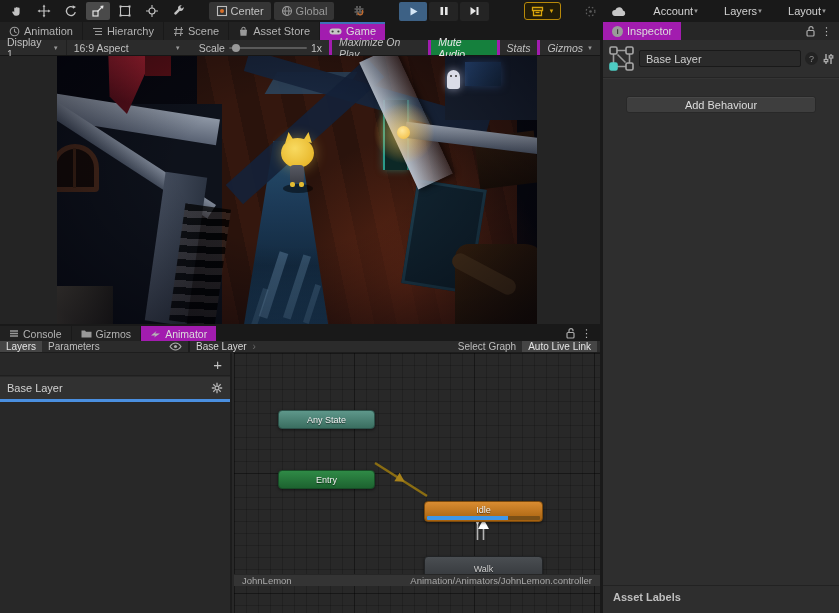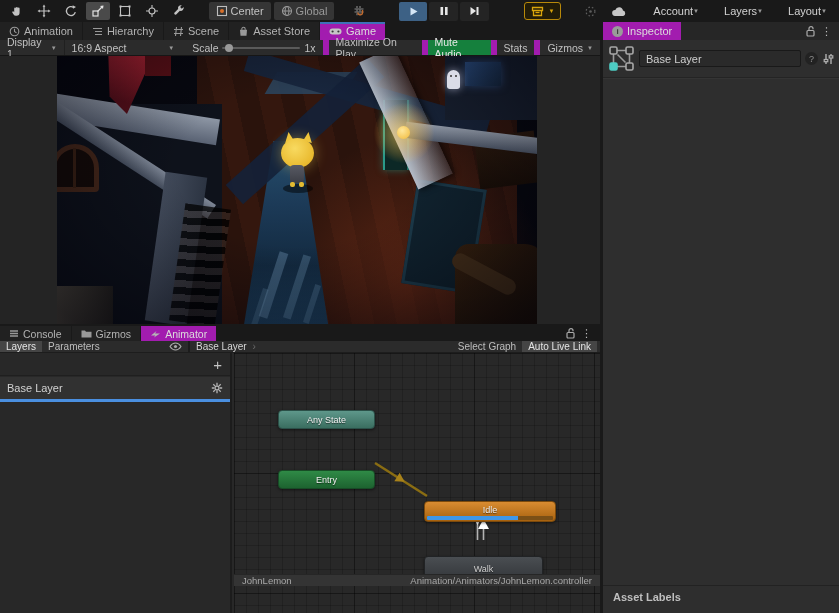--- a/index.html
+++ b/index.html
@@ -24,21 +24,21 @@
 
   
   .tabsrow { display:flex; align-items:flex-end; background:#191919; }
   .tab { height:100%; display:flex; align-items:center; gap:4px; padding:0 9px; background:#212121; margin-right:1px; color:#b2b2b2; position:relative; }
   .tab.active { background:#a21caf; color:#dcdcdc; }
   .tab.active .topline { position:absolute; left:0; top:0; right:0; height:2px; background:#3e71b8; }
 
   #viewtabs { left:0; top:22px; width:600px; height:18px; }
   #gtoolbar { left:0; top:40px; width:600px; height:16px; background:#2b2b2b; border-bottom:1px solid #161616; display:flex; align-items:center; font-size:10.5px; color:#c0c0c0; }
   .gitem { height:100%; display:flex; align-items:center; gap:4px; padding:0 7px; }
-  .gbtn { border-left:6px solid #a21caf; }
+  .gbtn { border-left:3px solid #a21caf;font-style:italic; }
   .gbtn.on { background:#15803d; color:#e8e8e8; }
   .slider-track { width:78px; height:2px; background:#5a5a5a; border-radius:1px; position:relative; }
   .slider-thumb { position:absolute; left:3px; top:-3px; width:8px; height:8px; border-radius:50%; background:#999; }
 
   
   #gamebody { left:0; top:56px; width:600px; height:268px; background:#242424; }
   #viewport { left:57px; top:0; width:480px; height:268px; background:#07080f; overflow:hidden; }
   .sc { position:absolute; }
 
   
@@ -61,21 +61,21 @@
       linear-gradient(90deg, rgba(0,0,0,.30) 1px, transparent 1px),
       linear-gradient(rgba(0,0,0,.18) 1px, transparent 1px),
       linear-gradient(90deg, rgba(0,0,0,.18) 1px, transparent 1px);
     background-size:120px 120px,120px 120px,12px 12px,12px 12px;
     overflow:hidden;
   }
   .node { position:absolute; border-radius:4px; display:flex; align-items:center; justify-content:center;
     font-size:9px; color:#f0f0f0; text-shadow:0 1px 1px rgba(0,0,0,.6); box-shadow:0 1px 3px rgba(0,0,0,.5);margin-top:16px; }
   #node-anystate { left:44px; top:41px; width:97px; height:19px; background:linear-gradient(#5e978a,#3a6e60); border:1px solid #2b5048; }
   #node-entry { left:44px; top:101px; width:97px; height:19px; background:linear-gradient(#2f8a46,#1d6330); border:1px solid #174d26; }
-  #node-idle { left:190px; top:132px; width:132px; height:21px; background:linear-gradient(#d98c31,#a6610f); border:1px solid #7c4a0c; }
+  #node-idle { left:190px; top:132px; width:119px; height:21px; background:linear-gradient(#d98c31,#a6610f); border:1px solid #7c4a0c; }
   #node-walk { left:190px; top:187px; width:119px; height:25px; background:linear-gradient(#4a4e52,#33363a); border:1px solid #212325; color:#cfcfcf; }
   .progress { position:absolute; left:2px; right:2px; bottom:1px; height:4px; background:#7a4f16; border-radius:1px; overflow:hidden; }
   .progress > div { height:100%; width:72%; background:#3f97e8; }
   #statusbar { left:234px; top:248px; width:366px; height:12px; background:#343434; border-top:1px solid #262626;
     display:flex; align-items:center; justify-content:space-between; padding:0 8px; font-size:9.5px; color:#a8a8a8; }
 
   
   #inspector { left:600px; top:22px; width:239px; height:591px; background:#2e2e2e; border-left:3px solid #191919; }
   #itabs { left:0; top:0; width:100%; height:18px; background:#262626; display:flex; align-items:flex-end; }
   #ibody { left:0; top:18px; width:100%; height:573px; background:#2e2e2e; display:flex; flex-direction:column; }
@@ -560,18 +560,19 @@
           </span>
         <span class="icon">
           <svg width="13" height="12" viewBox="0 0 13 12">
               <path d="M4 1v10M9 1v10" stroke="#b0b0b0" stroke-width="1.4"></path>
               <rect x="2.2" y="6.5" width="3.6" height="2.2" fill="#2e2e2e" stroke="#b0b0b0" stroke-width="1.2"></rect>
               <rect x="7.2" y="2.8" width="3.6" height="2.2" fill="#2e2e2e" stroke="#b0b0b0" stroke-width="1.2"></rect>
             </svg>
         </span>
       </div>
       <div class="ihr"></div>
+      <button class="addbtn">Add Behaviour</button>
       <div class="ispacer"></div>
       <div class="assetlabels">Asset Labels</div>
     </div>
   </div>
 
 </div>
 
 </body></html>

